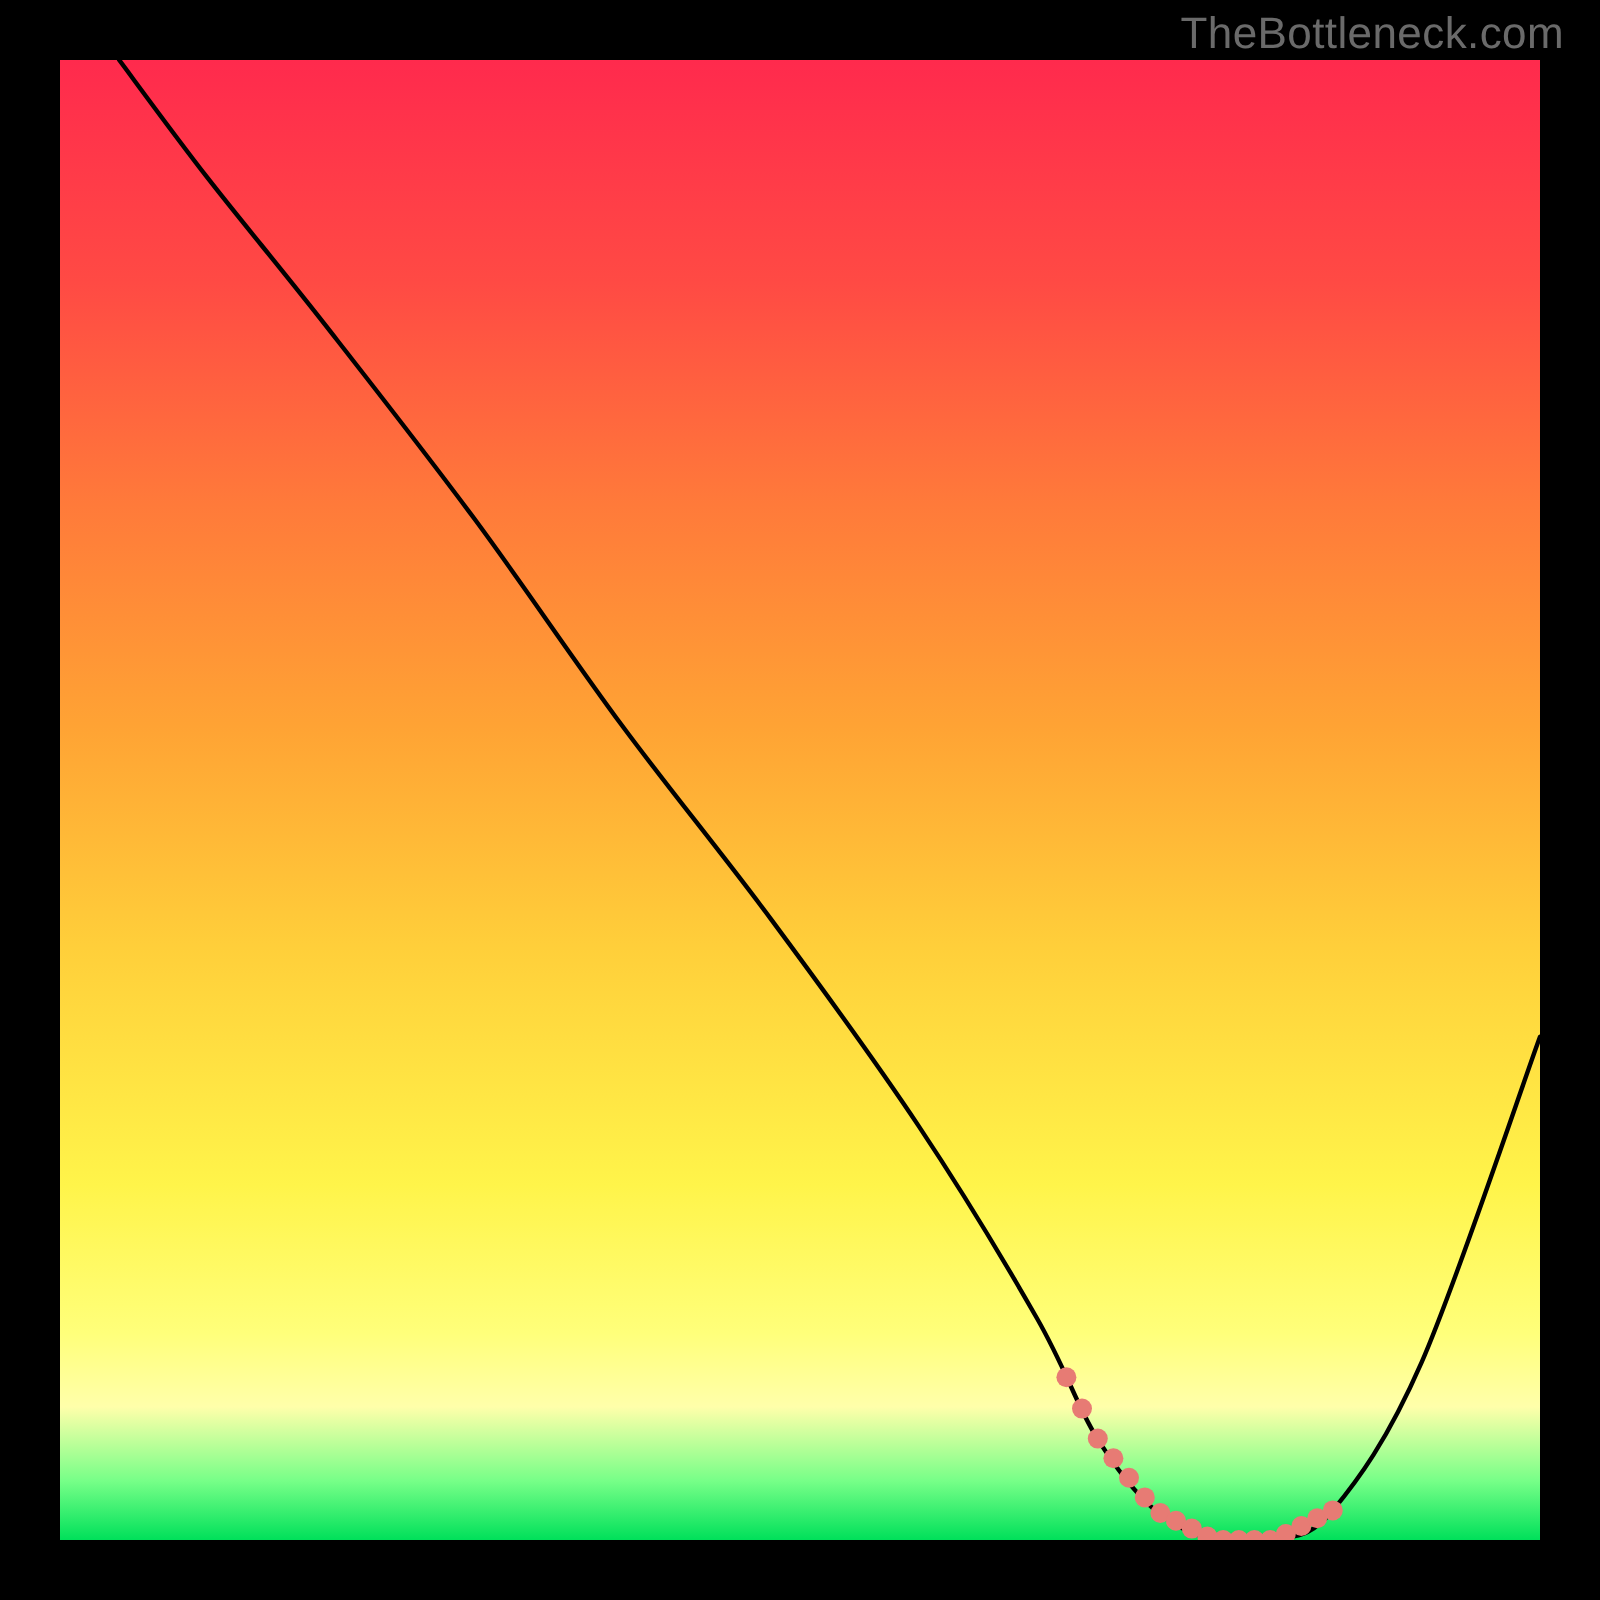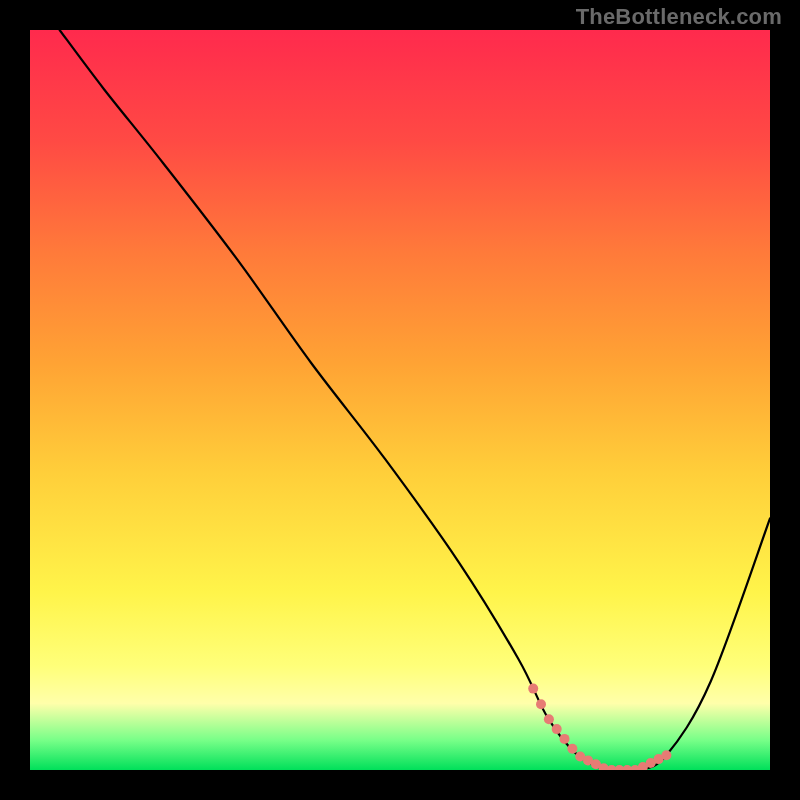--- a/index.html
+++ b/index.html
@@ -44,21 +44,21 @@
     top: 0;
     width: 740px;
     height: 740px;
   }
   .attribution {
     position: absolute;
     top: 4px;
     right: 18px;
     font-family: Arial, Helvetica, sans-serif;
     font-size: 22px;
-    font-weight: 700;
+    font-weight: 400;
     color: #6a6a6a;
     letter-spacing: 0.2px;
   }
 </style>
 </head>
 <body>
 
 <div class="attribution">TheBottleneck.com</div>
 
 <div class="frame">

